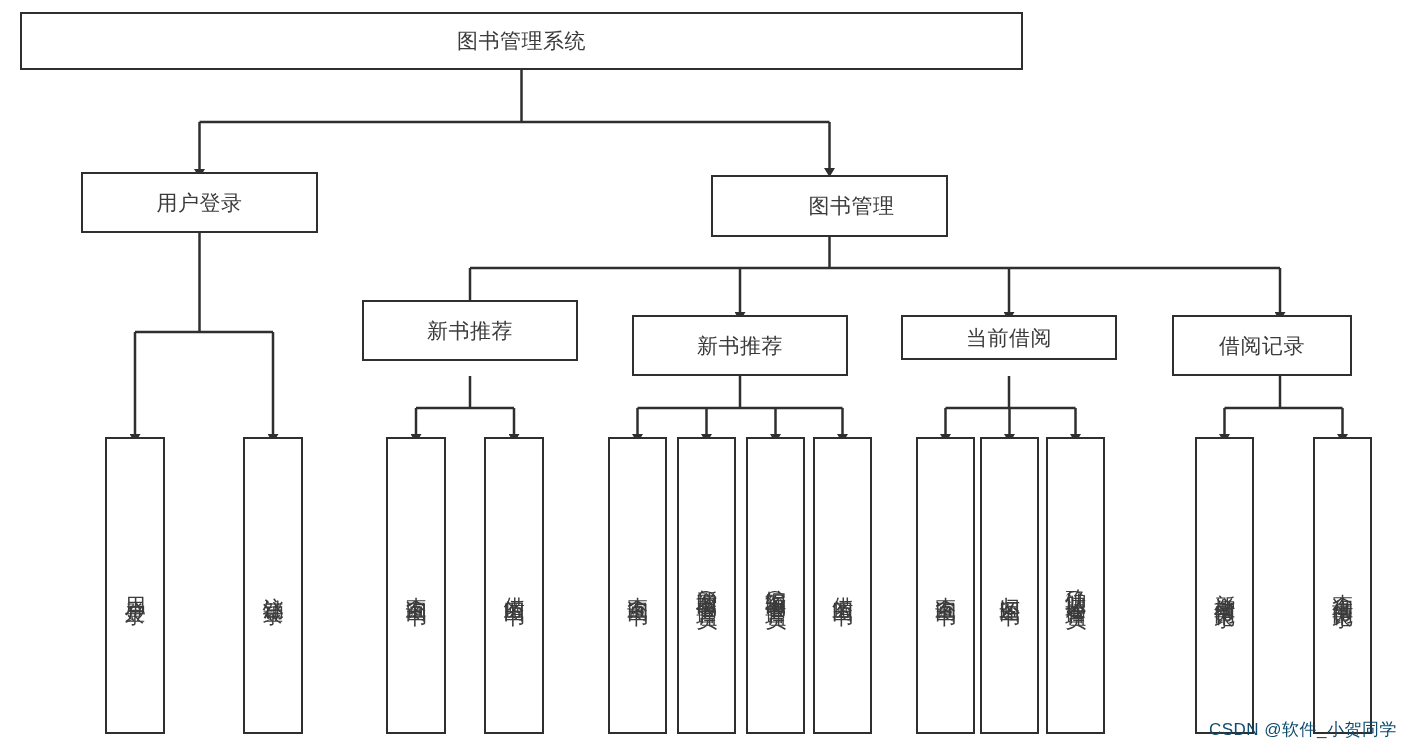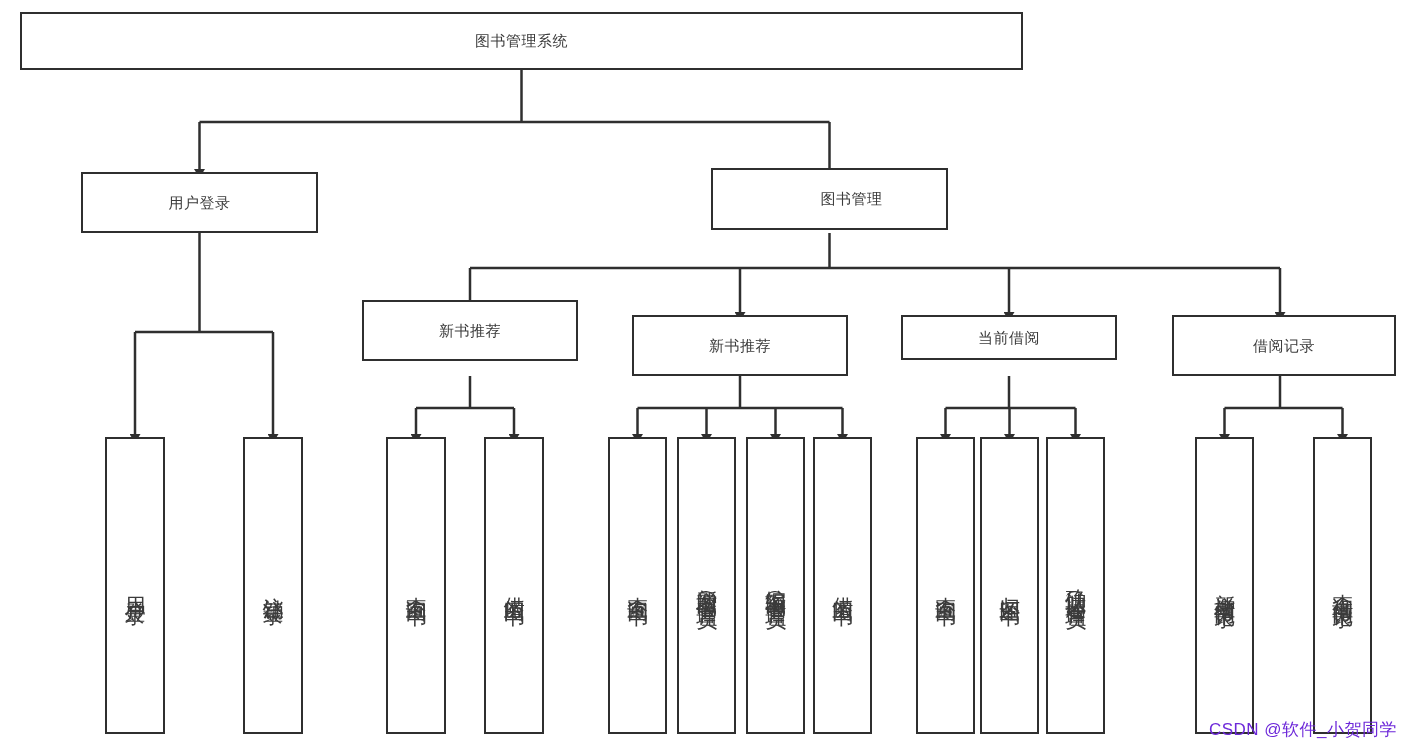--- a/index.html
+++ b/index.html
@@ -31,21 +31,21 @@
     position: absolute;
     box-sizing: border-box;
     background: #ffffff;
     border: 2.5px solid #2f2f2f;
     display: flex;
     align-items: center;
     justify-content: center;
     color: #3b3b3b;
   }
   .node.horiz {
-    font-size: 15px;
+    font-size: 21px;
     letter-spacing: 0.5px;
     line-height: 1.2;
   }
   .node.vert {
     writing-mode: vertical-rl;
     text-orientation: upright;
     font-size: 21px;
     letter-spacing: 3px;
     line-height: 1.25;
     padding: 6px 0;
@@ -56,21 +56,21 @@
     text-orientation: upright;
     white-space: normal;
     display: block;
     max-height: 100%;
   }
   .watermark {
     position: absolute;
     right: 8px;
     bottom: 6px;
     font-size: 17px;
-    color: #6d28d9;
+    color: #0c4a6e;
     letter-spacing: 0.5px;
     white-space: nowrap;
   }
 </style>
 </head>
 <body>
 
 <div id="canvas">
   <svg id="wires" viewBox="0 0 1405 747" xmlns="http://www.w3.org/2000/svg">
     <defs>
@@ -115,39 +115,39 @@
       </g>
   </svg>
 
   <div id="nodes">
       <div class="node horiz" style="left: 20px; top: 12px; width: 1003px; height: 58px;">
         <span class="htxt">图书管理系统</span>
       </div>
       <div class="node horiz" style="left: 81px; top: 172px; width: 237px; height: 61px;">
         <span class="htxt">用户登录</span>
       </div>
-      <div class="node horiz" style="left: 711px; top: 168px; width: 237px; height: 62px; padding-left: 44px;">
+      <div class="node horiz" style="left: 711px; top: 175px; width: 237px; height: 62px; padding-left: 44px;">
         <span class="htxt">图书管理</span>
       </div>
       <div class="node vert" style="left: 105px; top: 437px; width: 60px; height: 297px;">
         <span class="vtxt">用户登录</span>
       </div>
       <div class="node vert" style="left: 243px; top: 437px; width: 60px; height: 297px;">
         <span class="vtxt">注销登录</span>
       </div>
       <div class="node horiz" style="left: 362px; top: 300px; width: 216px; height: 61px;">
         <span class="htxt">新书推荐</span>
       </div>
       <div class="node horiz" style="left: 632px; top: 315px; width: 216px; height: 61px;">
         <span class="htxt">新书推荐</span>
       </div>
       <div class="node horiz" style="left: 901px; top: 315px; width: 216px; height: 45px;">
         <span class="htxt">当前借阅</span>
       </div>
-      <div class="node horiz" style="left: 1172px; top: 315px; width: 224px; height: 61px;">
+      <div class="node horiz" style="left: 1172px; top: 315px; width: 180px; height: 61px;">
         <span class="htxt">借阅记录</span>
       </div>
       <div class="node vert" style="left: 386px; top: 437px; width: 60px; height: 297px;">
         <span class="vtxt">查询图书</span>
       </div>
       <div class="node vert" style="left: 484px; top: 437px; width: 60px; height: 297px;">
         <span class="vtxt">借阅图书</span>
       </div>
       <div class="node vert" style="left: 608px; top: 437px; width: 59px; height: 297px;">
         <span class="vtxt">查询图书</span>

